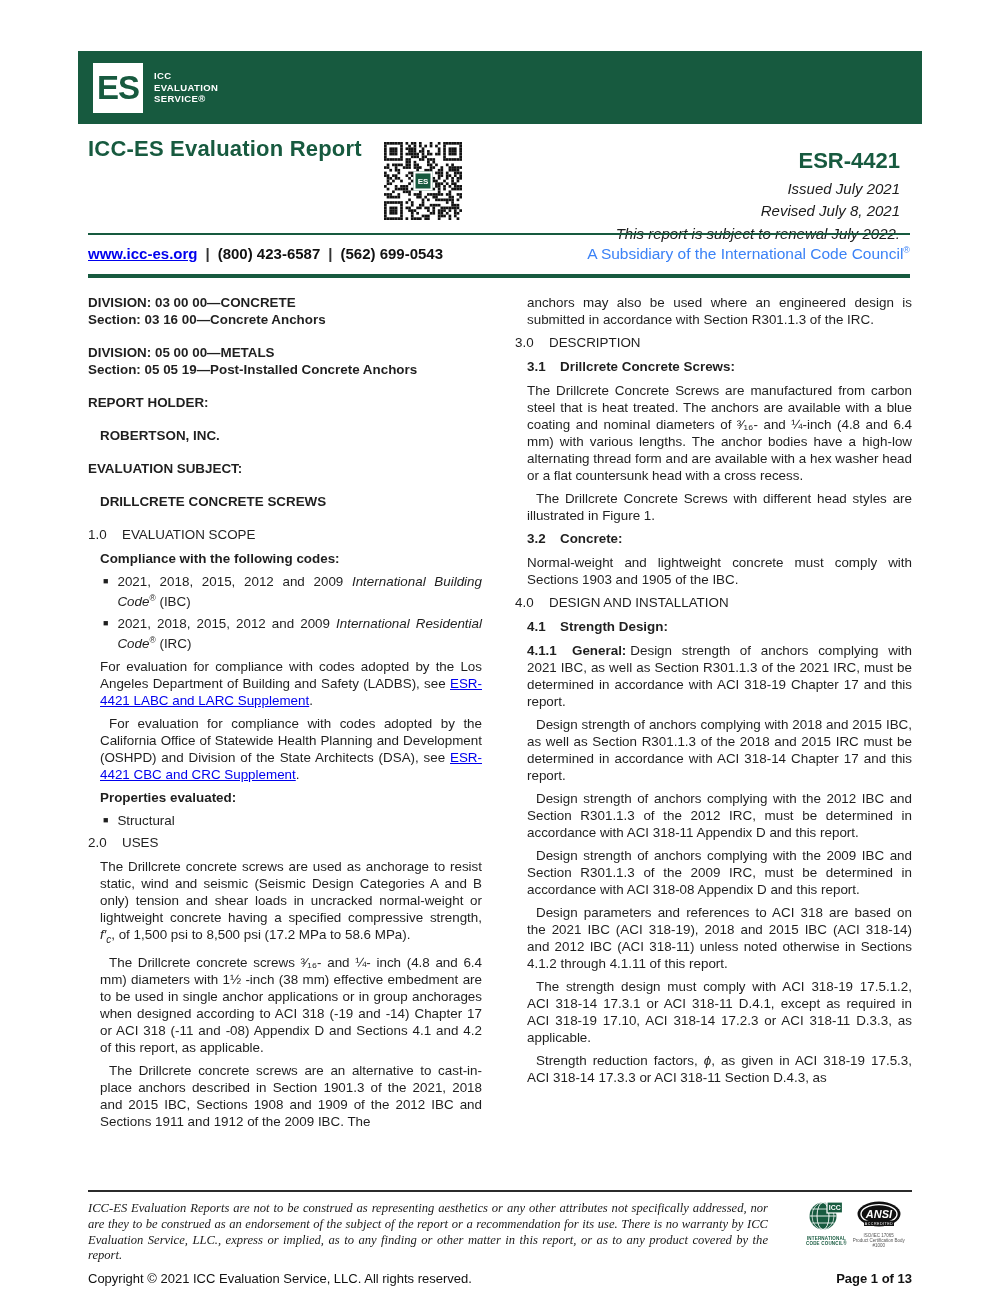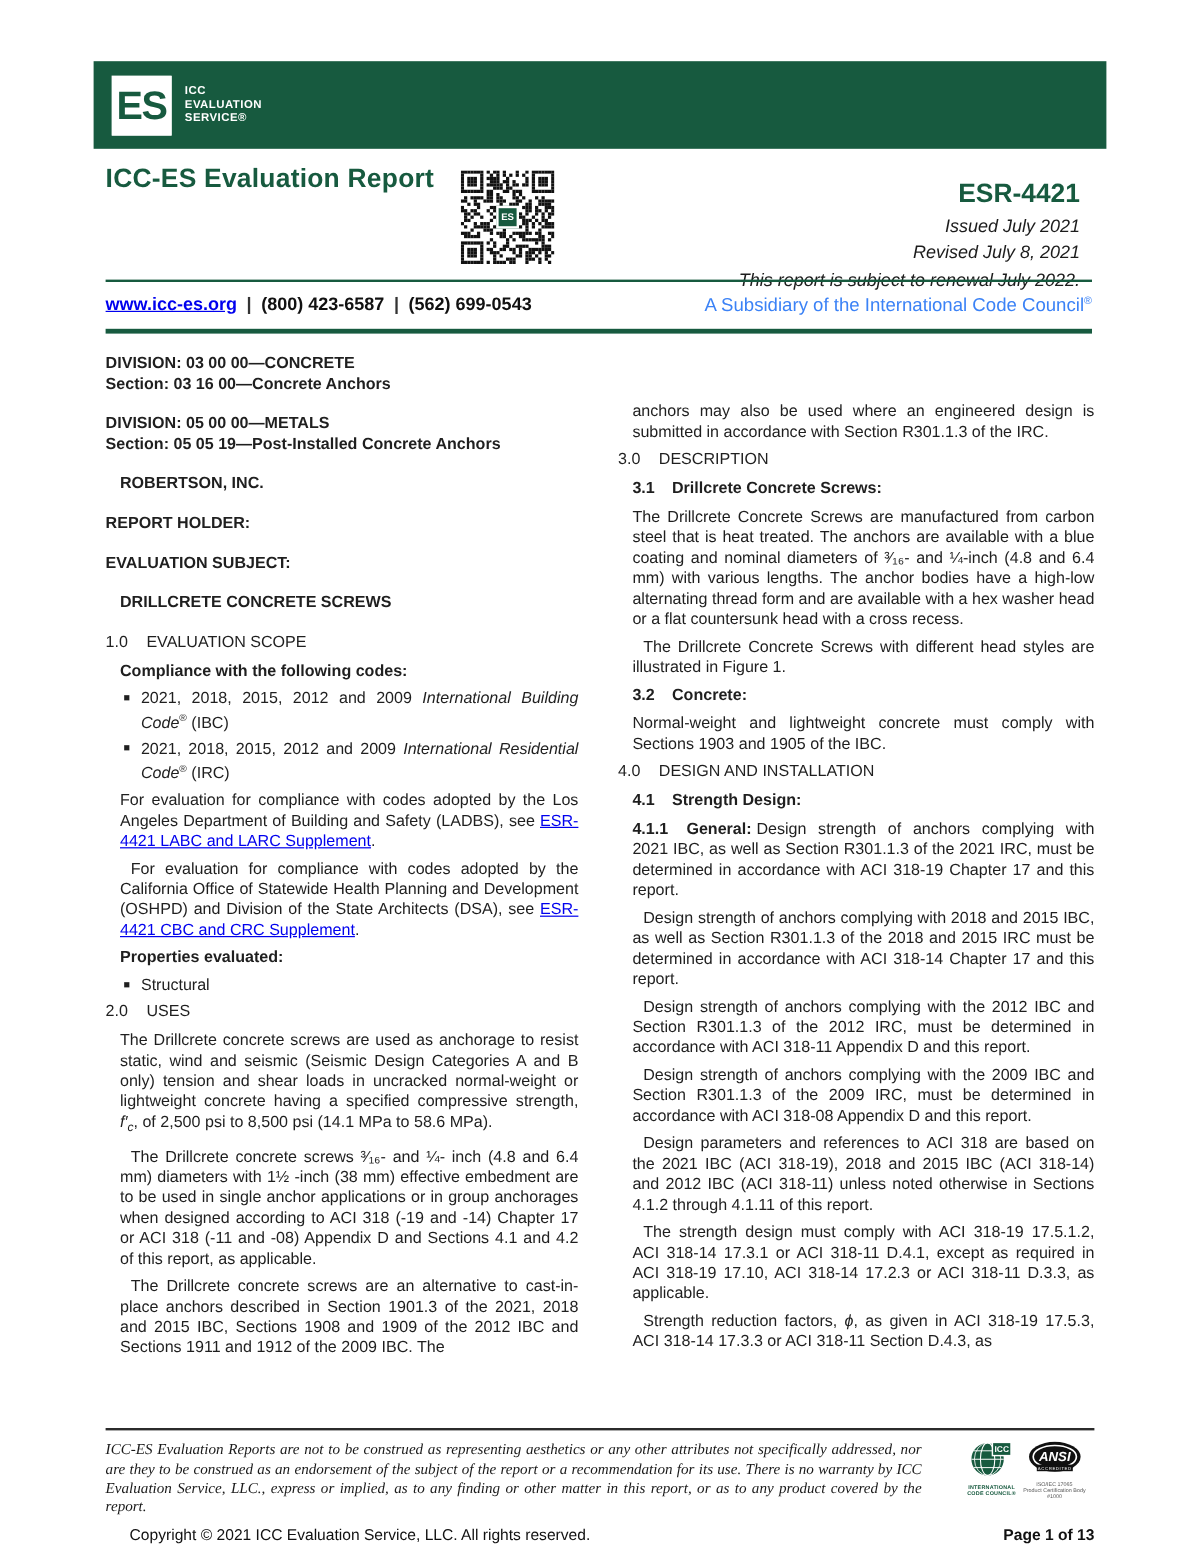--- a/index.html
+++ b/index.html
@@ -28,21 +28,21 @@
   .contact-left { font-weight:bold; color:#111; }
   a.site { color:#0000EE; text-decoration:underline; }
   .pipe { margin:0 8px; color:#333; }
   .contact-right { font-size:15.5px; color:#3b82f6; }
   .contact-right sup { font-size:9px; }
 
   
   .columns { position:absolute; left:88px; top:294px; width:824px; display:flex; justify-content:space-between; font-size:13.4px; line-height:17px; }
   .col { padding-left:12px; box-sizing:content-box; }
   .col-left  { width:382px; }
-  .col-right { width:385px;margin-top:40px; }
+  .col-right { width:385px; }
   .b { font-weight:bold; }
   .lead { font-weight:bold; margin-bottom:16px; }
   .lead.tight { margin-bottom:0; }
   .h-major { font-weight:normal; margin:4px 0 7px -12px; }
   .hnum { display:inline-block; min-width:34px; }
   .h-sub { font-weight:bold; margin:3px 0 7px 0; }
   .hnum-sub { display:inline-block; min-width:33px; }
   .p { text-align:justify; margin:0 0 6px 0; }
   .p.pind { text-indent:9px; }
   .pnum { display:inline-block; min-width:45px; font-weight:bold; }
@@ -56,21 +56,21 @@
   a.doclink { color:#0000EE; text-decoration:underline; }
 
   
   .footer { position:absolute; left:88px; top:1190px; width:824px; border-top:2px solid #2b2b2b; padding-top:9px; }
   .footer-row { display:flex;gap:16px; }
   .disclaimer { flex:1; font-family:"Liberation Serif","DejaVu Serif",serif; font-style:italic; font-size:12.6px; line-height:15.8px; text-align:justify; color:#1a1a1a; margin-right:22px; }
   .logos { width:106px; display:flex; gap:6px; align-items:flex-start; }
   .icc-logo, .ansi-logo { text-align:center; }
   .logo-sub { font-size:4.5px; line-height:5.2px; color:#175A3F; font-weight:bold; letter-spacing:.2px; }
   .ansi-sub { font-size:4.5px; line-height:5.2px; color:#555; }
-  .footer-bottom { display:flex; justify-content:space-between; margin-top:7px; font-size:13px; color:#111;margin-left:20px; }
+  .footer-bottom { display:flex; justify-content:space-between; margin-top:7px; font-size:13px; color:#111; }
   .pagenum { font-weight:bold; }
 </style>
 </head>
 <body>
 
 <div class="page">
 
   <div class="banner">
     <div class="es-box">
       <span>ES</span>
@@ -500,22 +500,22 @@
 
   <div class="rule-thick"></div>
 
   <div class="columns">
 
     <div class="col col-left">
       <div class="lead tight" style="margin-left:-12px">DIVISION: 03 00 00—CONCRETE</div>
       <div class="lead" style="margin-left:-12px">Section: 03 16 00—Concrete Anchors</div>
       <div class="lead tight" style="margin-left:-12px">DIVISION: 05 00 00—METALS</div>
       <div class="lead" style="margin-left:-12px">Section: 05 05 19—Post-Installed Concrete Anchors</div>
+      <div class="lead" style="margin-left:-12px">REPORT HOLDER:</div>
       <div class="lead">ROBERTSON, INC.</div>
-      <div class="lead" style="margin-left:-12px">REPORT HOLDER:</div>
       <div class="lead" style="margin-left:-12px">EVALUATION SUBJECT:</div>
       <div class="lead">DRILLCRETE CONCRETE SCREWS</div>
 
       <div class="h-major"><span class="hnum">1.0</span><span>EVALUATION SCOPE</span></div>
       <div class="b" style="margin-bottom:6px">Compliance with the following codes:</div>
 
       <div class="bullet">
         <span class="sq">■</span>
         <span class="btxt"><span>2021, 2018, 2015, 2012 and 2009 </span><span class="it">International Building Code</span><sup class="reg">®</sup><span> (IBC)</span></span>
       </div>
@@ -528,21 +528,21 @@
       <div class="p pind"><span>For evaluation for compliance with codes adopted by the California Office of Statewide Health Planning and Development (OSHPD) and Division of the State Architects (DSA), see </span><a class="doclink" href="#">ESR-4421 CBC and CRC Supplement</a><span>.</span></div>
 
       <div class="b" style="margin-bottom:6px">Properties evaluated:</div>
       <div class="bullet">
         <span class="sq">■</span>
         <span class="btxt">Structural</span>
       </div>
 
       <div class="h-major"><span class="hnum">2.0</span><span>USES</span></div>
 
-      <div class="p"><span>The Drillcrete concrete screws are used as anchorage to resist static, wind and seismic (Seismic Design Categories A and B only) tension and shear loads in uncracked normal-weight or lightweight concrete having a specified compressive strength, </span><span class="it">f′</span><sub class="fc">c</sub><span>, of 2,500 psi to 8,500 psi (14.1 MPa to 58.6 MPa).</span></div>
+      <div class="p"><span>The Drillcrete concrete screws are used as anchorage to resist static, wind and seismic (Seismic Design Categories A and B only) tension and shear loads in uncracked normal-weight or lightweight concrete having a specified compressive strength, </span><span class="it">f′</span><sub class="fc">c</sub><span>, of 1,500 psi to 8,500 psi (17.2 MPa to 58.6 MPa).</span></div>
       <div class="p pind">The Drillcrete concrete screws ³⁄₁₆- and ¼- inch (4.8 and 6.4 mm) diameters with 1½ -inch (38 mm) effective embedment are to be used in single anchor applications or in group anchorages when designed according to ACI 318 (-19 and -14) Chapter 17 or ACI 318 (-11 and -08) Appendix D and Sections 4.1 and 4.2 of this report, as applicable.</div>
       <div class="p pind">The Drillcrete concrete screws are an alternative to cast-in-place anchors described in Section 1901.3 of the 2021, 2018 and 2015 IBC, Sections 1908 and 1909 of the 2012 IBC and Sections 1911 and 1912 of the 2009 IBC. The</div>
     </div>
 
     <div class="col col-right">
       <div class="p">anchors may also be used where an engineered design is submitted in accordance with Section R301.1.3 of the IRC.</div>
 
       <div class="h-major"><span class="hnum">3.0</span><span>DESCRIPTION</span></div>
       <div class="h-sub"><span class="hnum-sub">3.1</span><span>Drillcrete Concrete Screws:</span></div>
 

